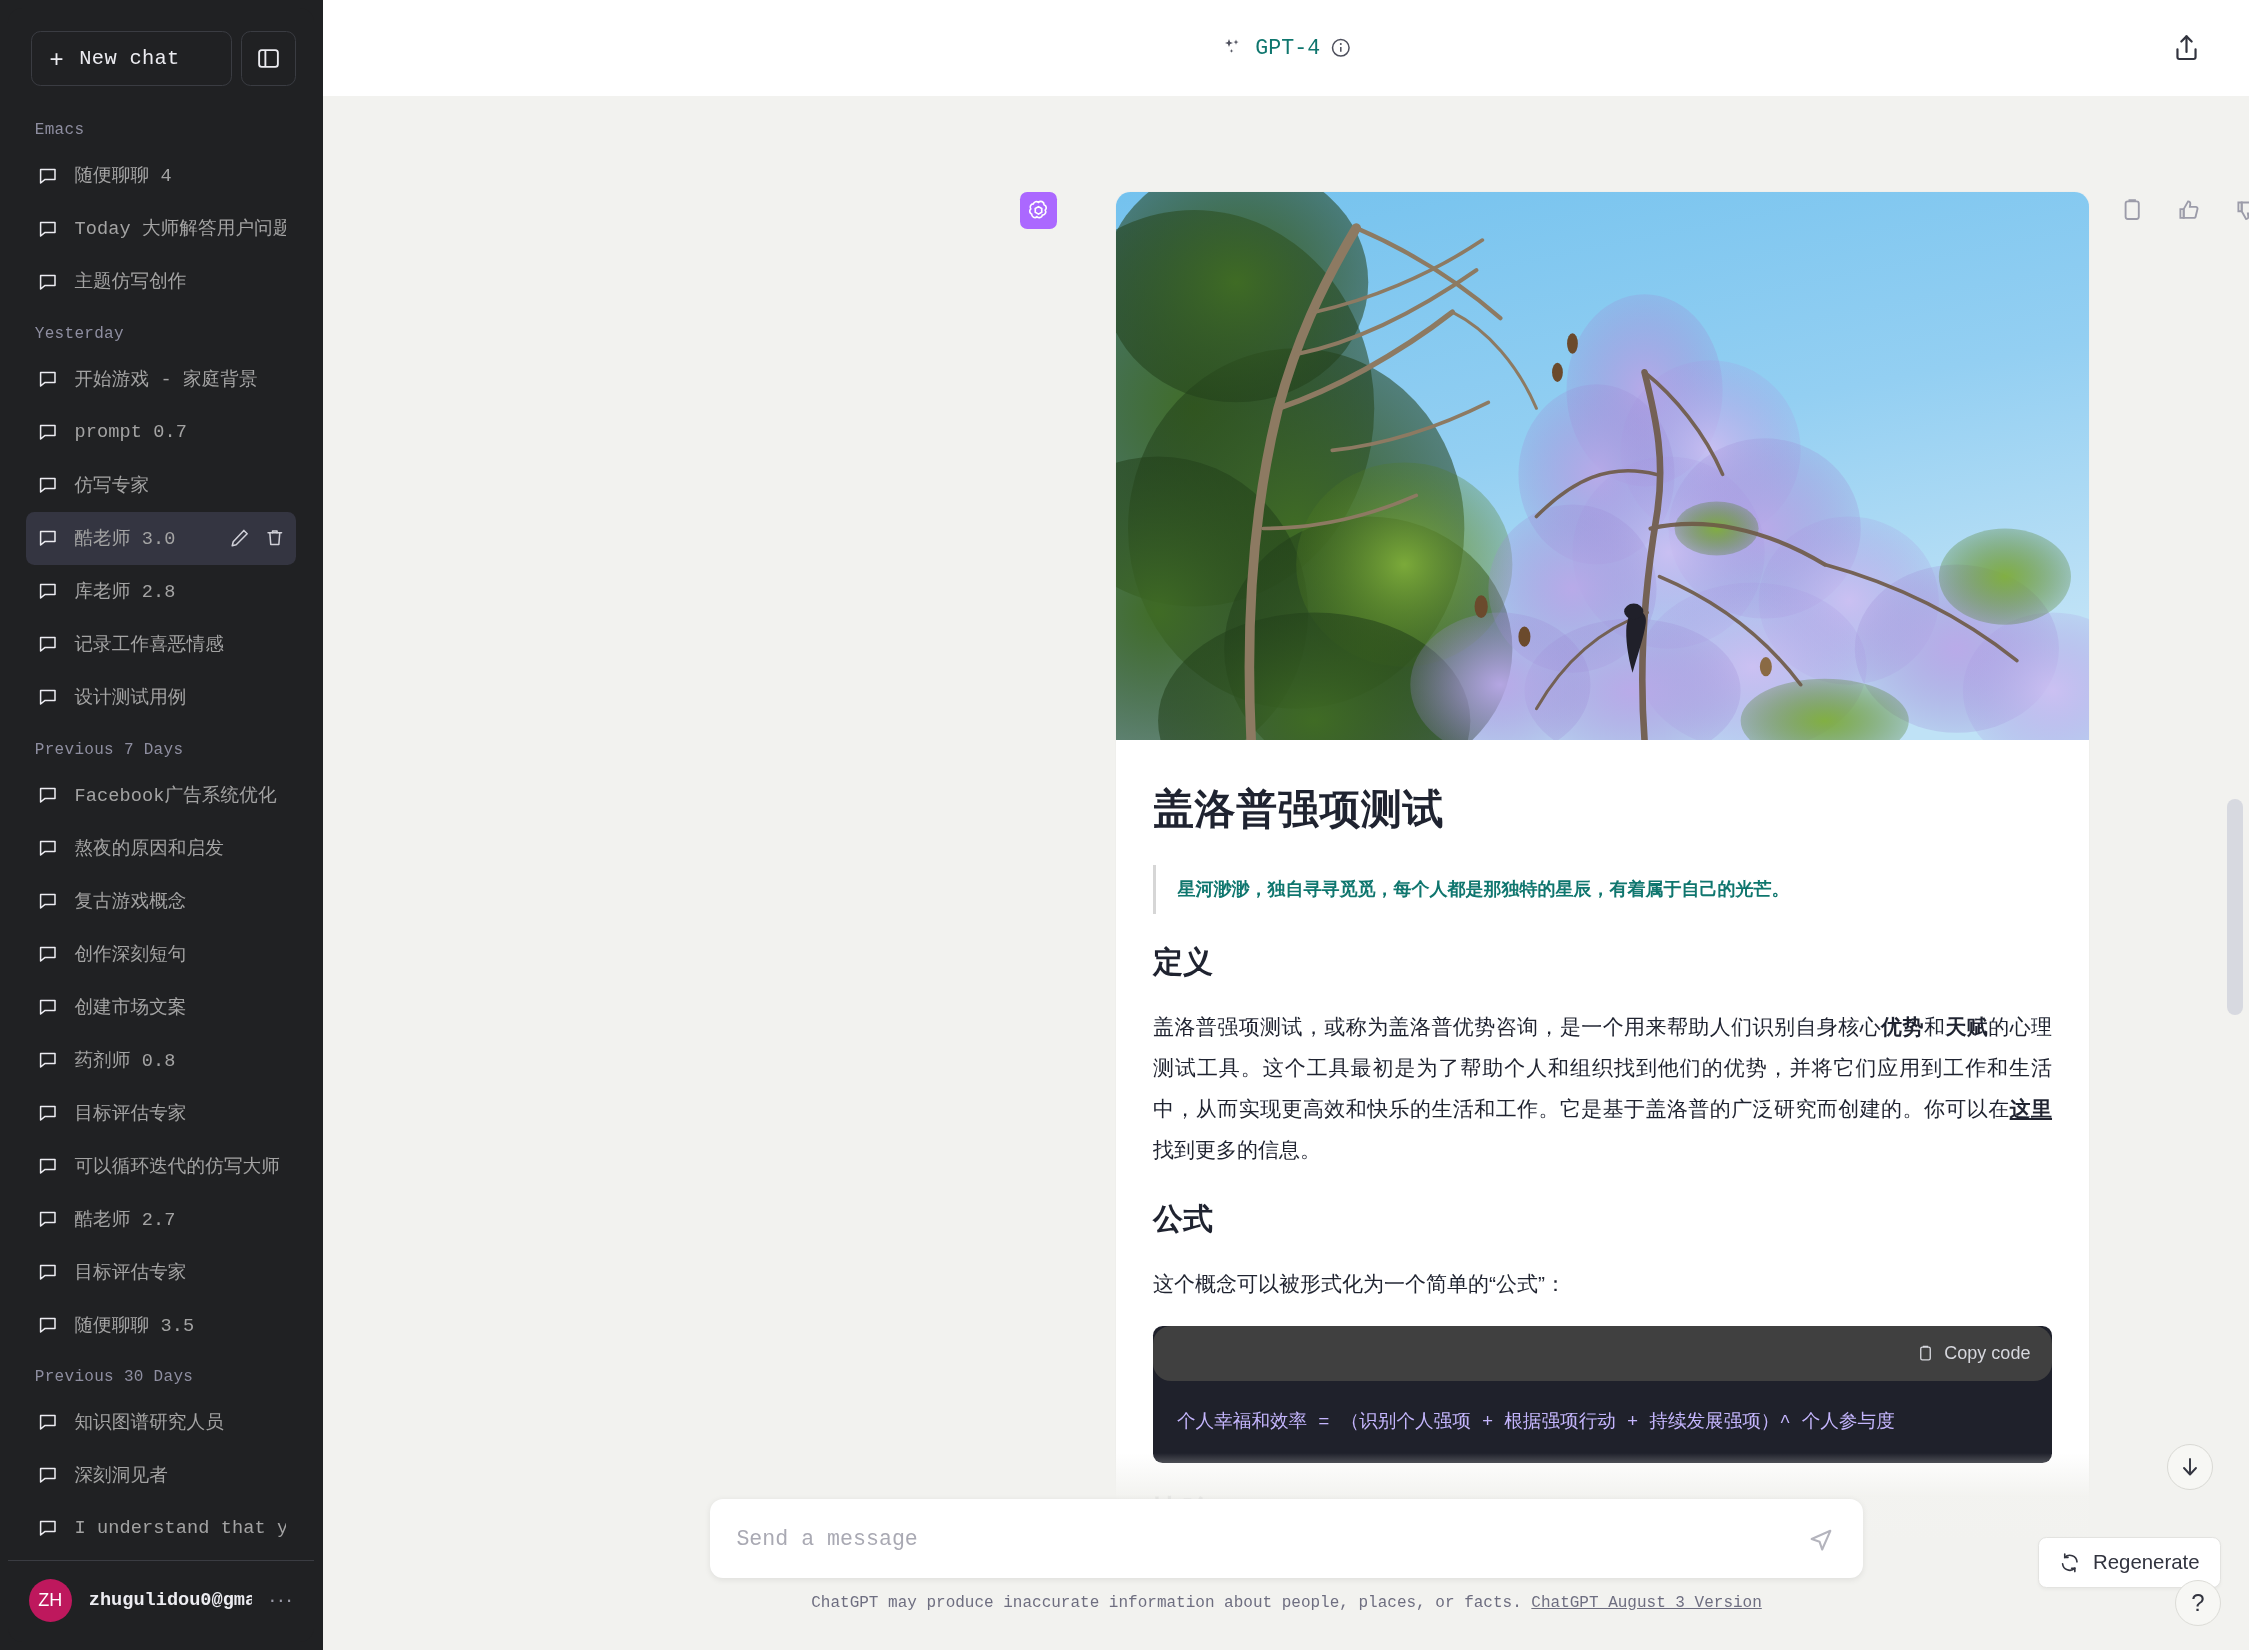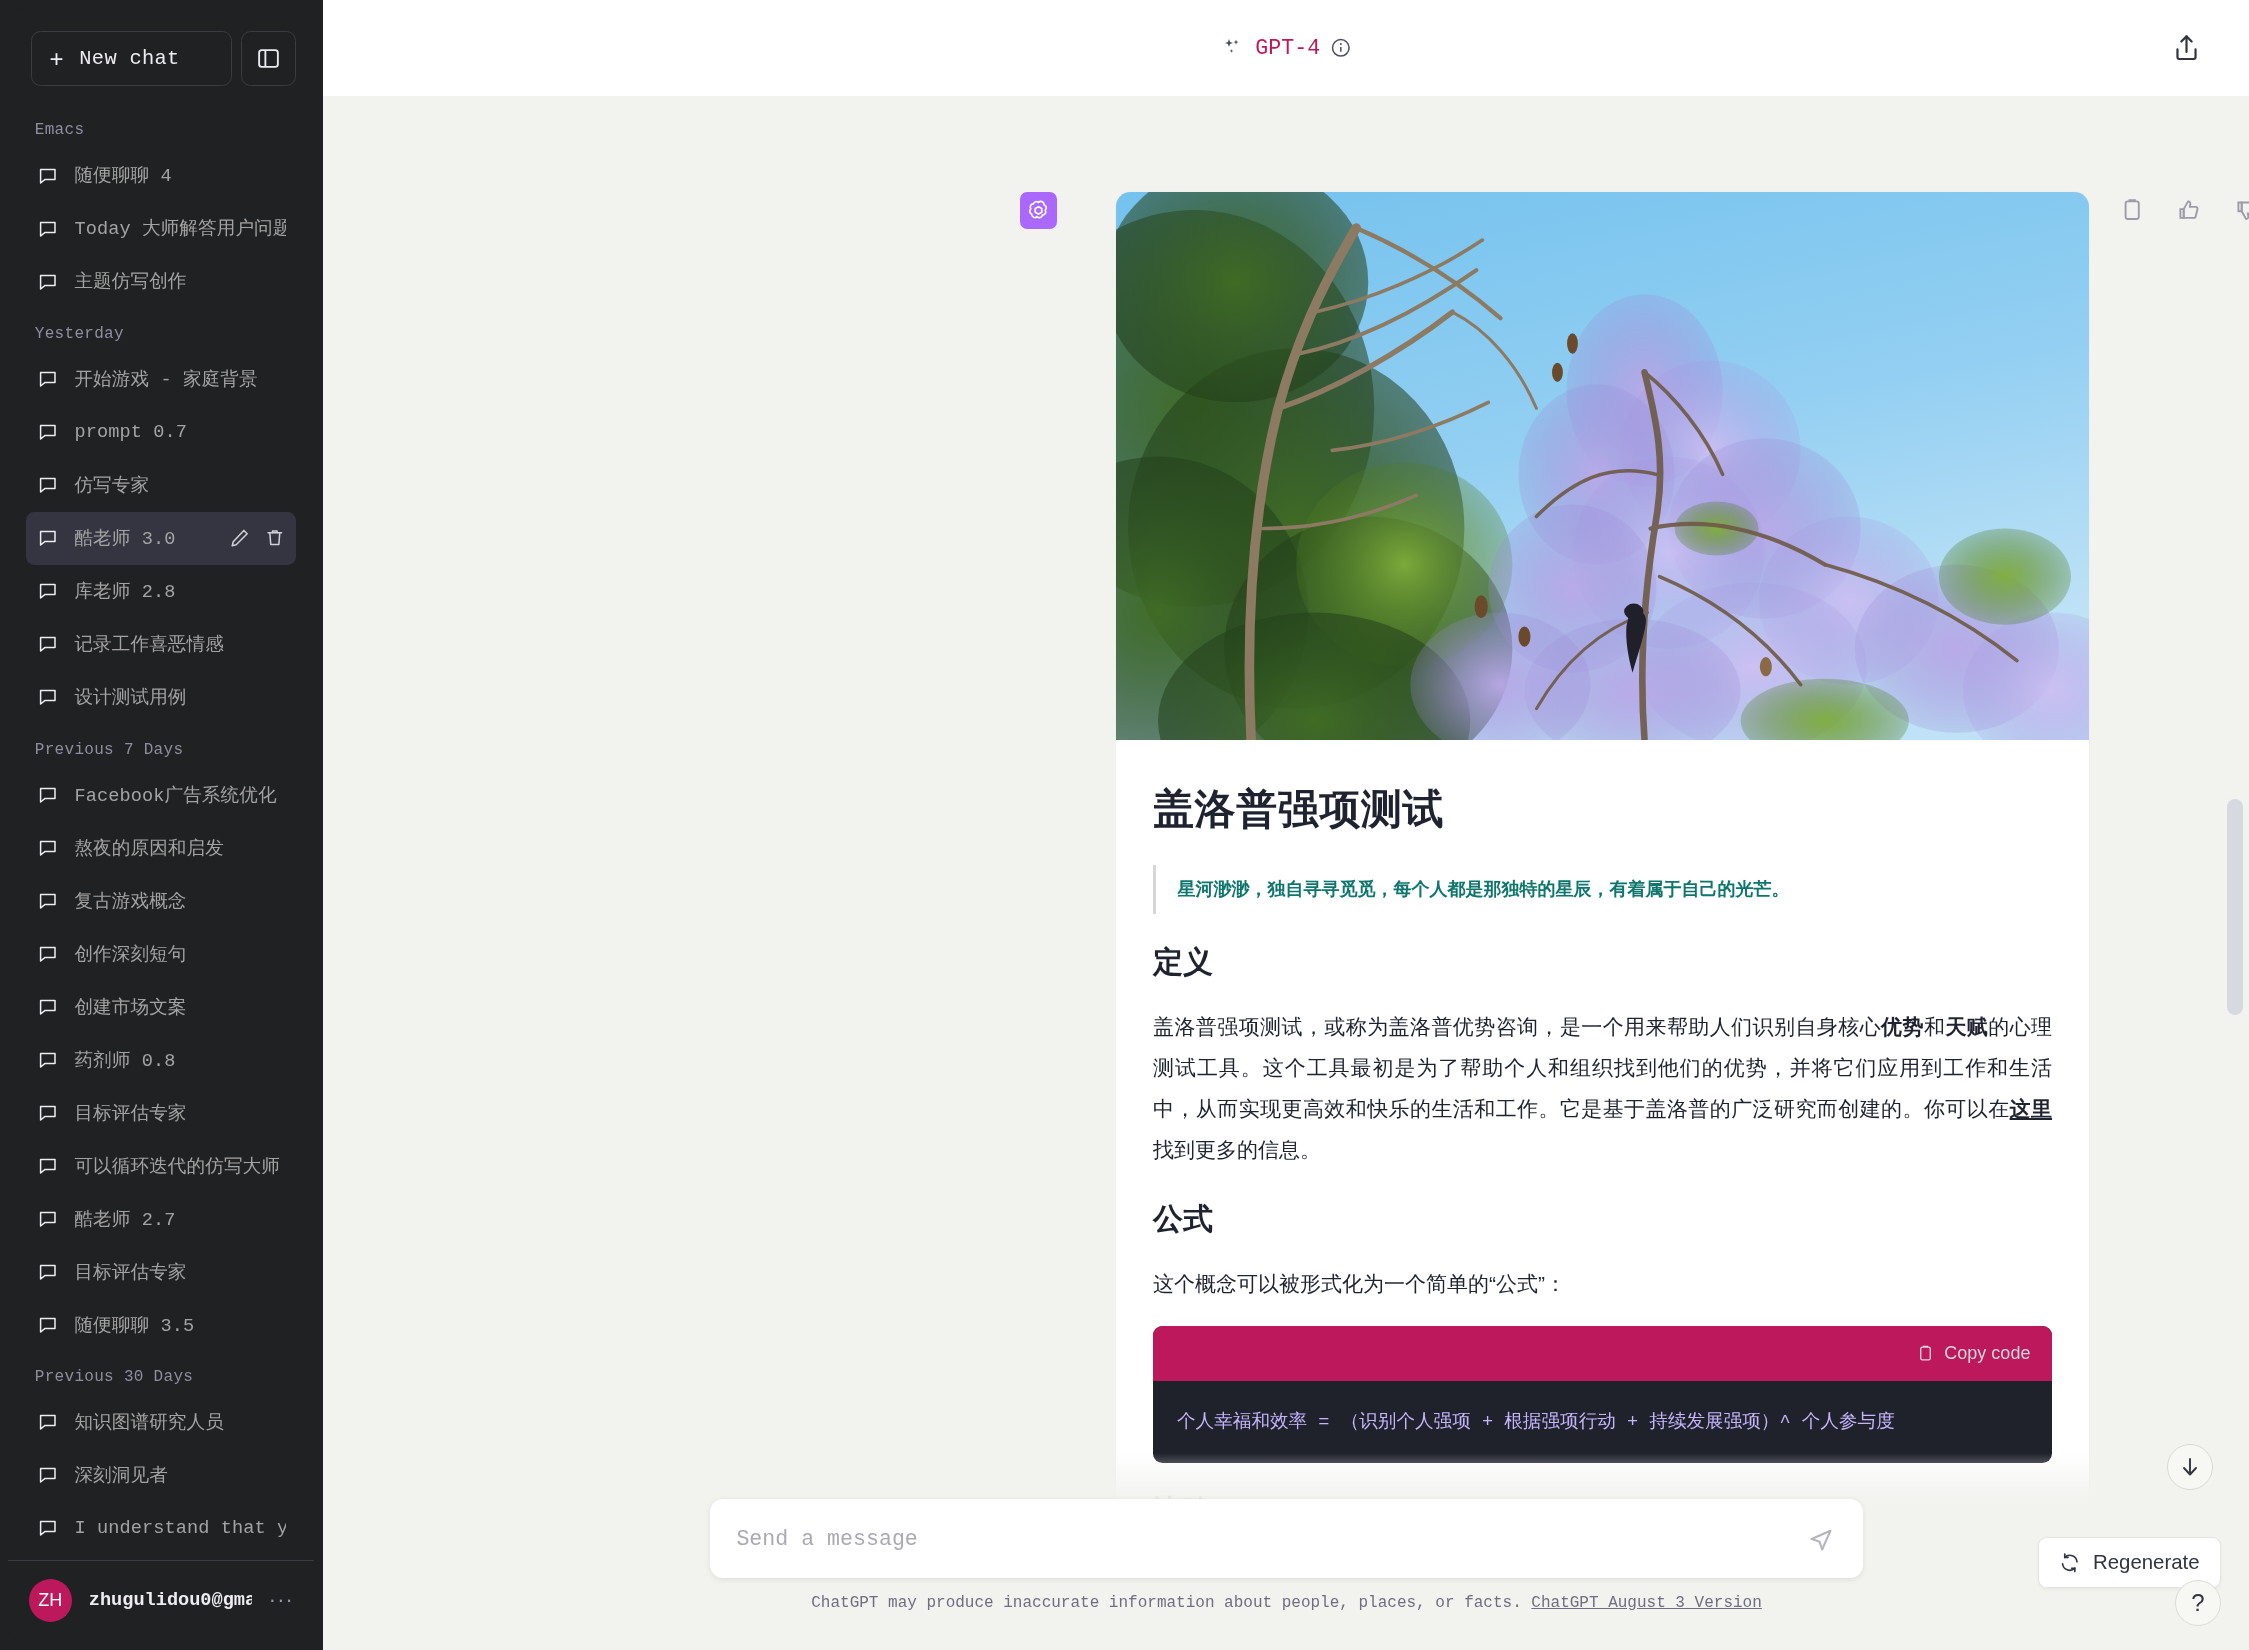--- a/index.html
+++ b/index.html
@@ -156,21 +156,21 @@
     height: 96px;
     background: #ffffff;
     display: flex;
     align-items: center;
     justify-content: center;
     position: relative;
     flex: 0 0 96px;
   }
   .model-pill {
     display: flex; align-items: center; gap: 9.6px;
-    color: #be185d;
+    color: #0f766e;
     font-size: 21.6px;
     font-family: "Liberation Mono", monospace;
   }
   .share-btn {
     position: absolute; right: 42px; top: 50%;
     transform: translateY(-50%);
     width: 43px; height: 43px;
     display: flex; align-items: center; justify-content: center;
     cursor: pointer;
   }
@@ -250,26 +250,27 @@
   p.body b { font-weight: bold; }
   p.body a.ilink { color: #1f2330; text-decoration: underline; font-weight: bold; }
 
   .codeblock {
     margin: 21.6px 0 0 0;
     border-radius: 9.6px;
     overflow: hidden;
     background: #1f212b;
   }
   .code-head {
-    background: #be185d;
+    background: #404040;
     height: 55px;
     display: flex;
     align-items: center;
     justify-content: flex-end;
     padding: 0 21.6px;
+    border-radius: 18px;
   }
   .copy-code {
     display: flex; align-items: center; gap: 9.6px;
     color: #d6d7dd;
     font-size: 18px;
     cursor: pointer;
     font-family: "Liberation Sans", sans-serif;
   }
   .code-body {
     padding: 26.4px 24px 29px 24px;

